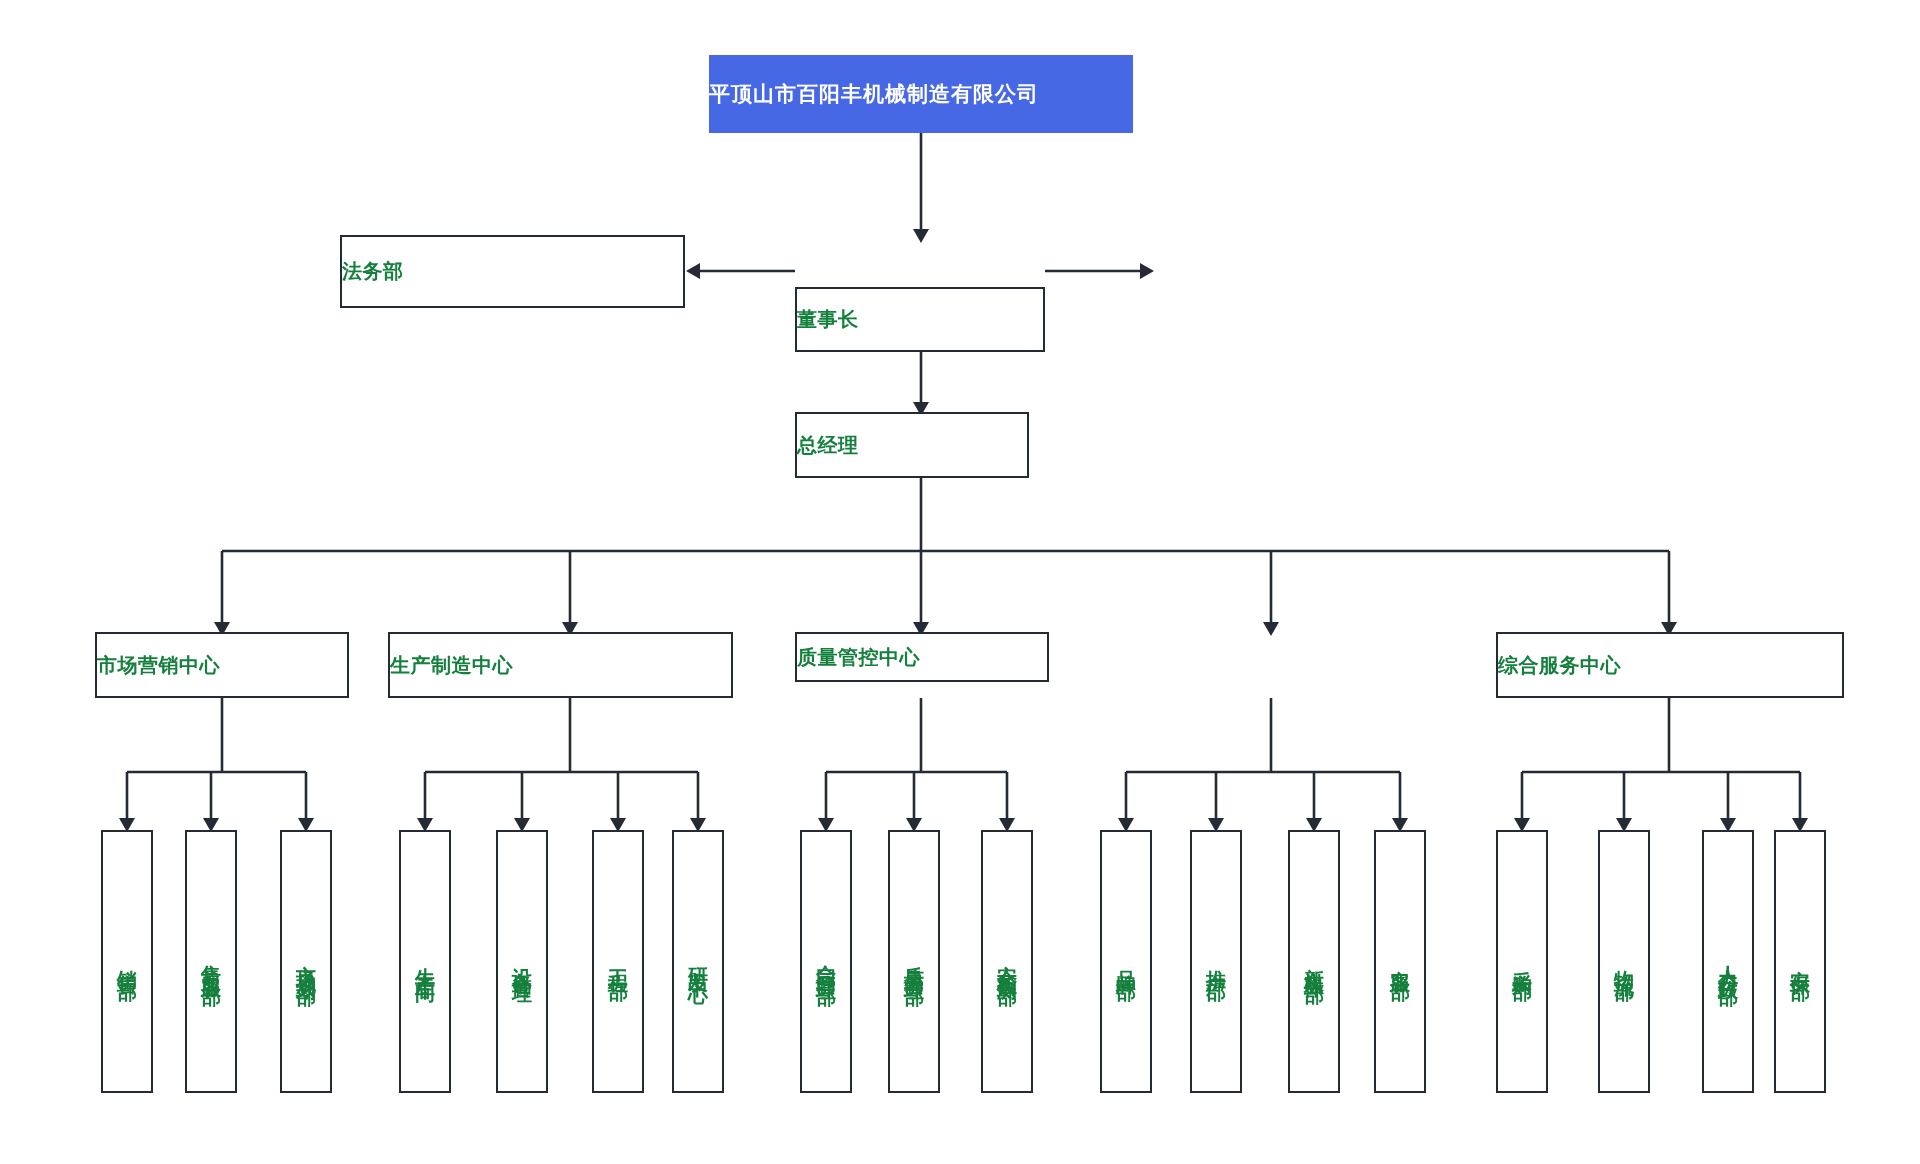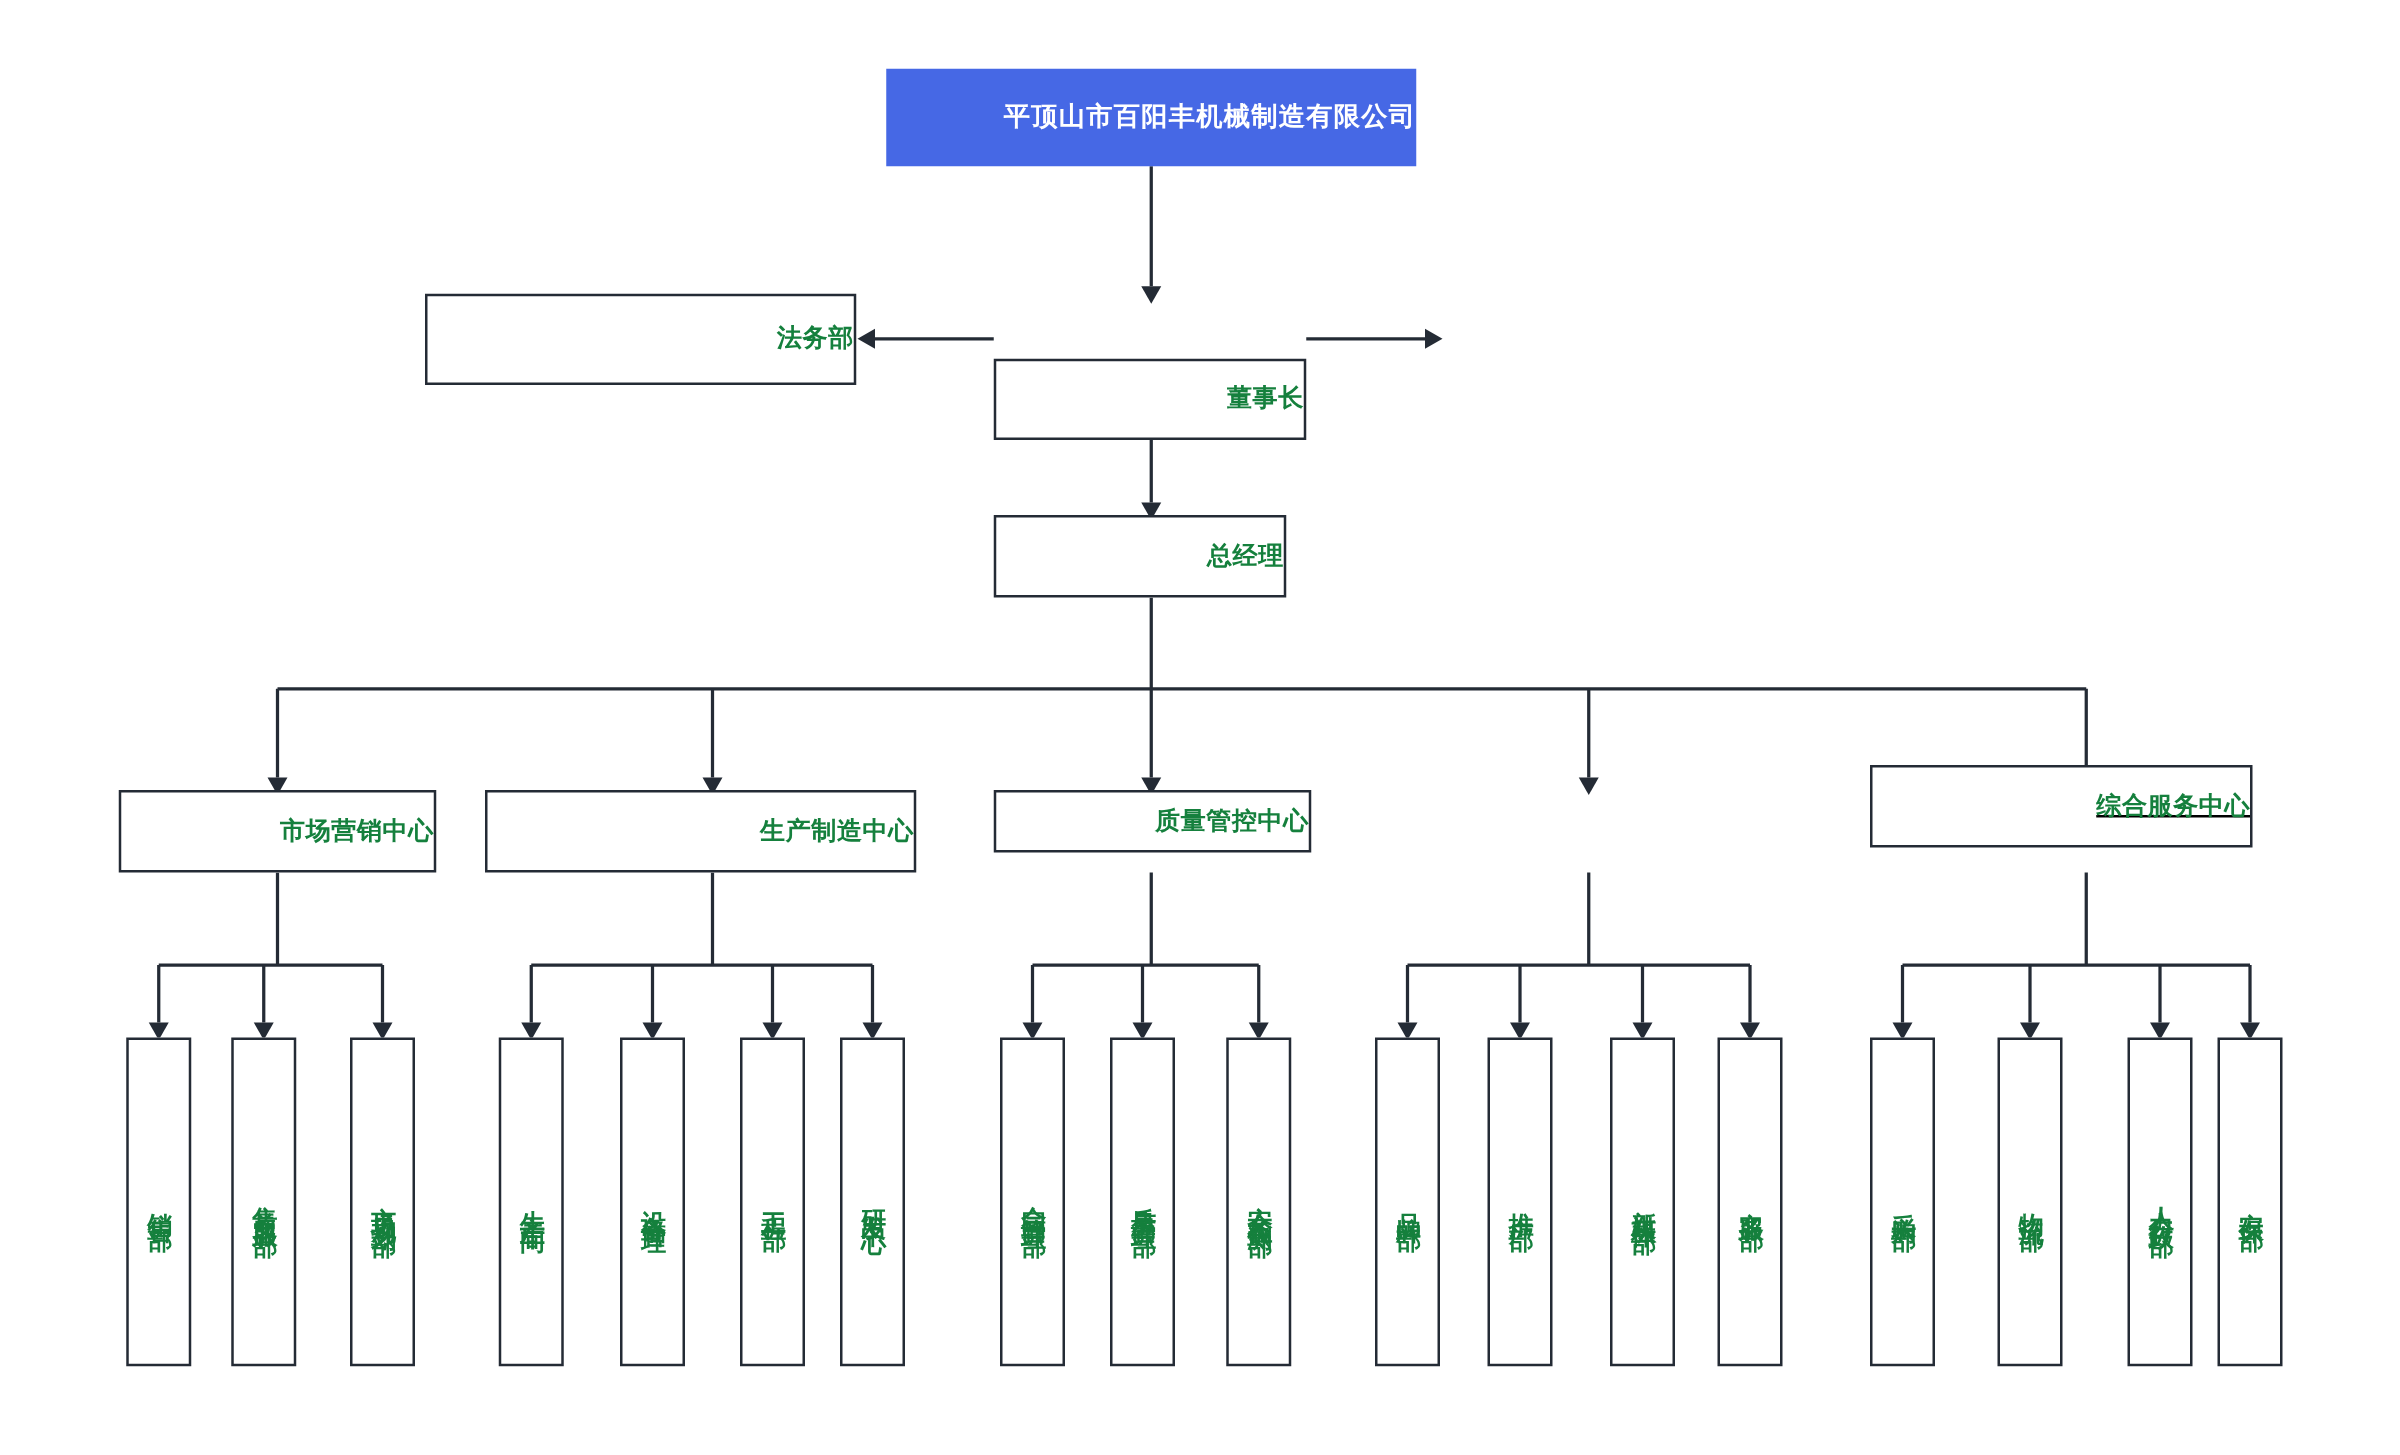--- a/index.html
+++ b/index.html
@@ -25,21 +25,21 @@
     top: 0;
     width: 1920px;
     height: 1164px;
     pointer-events: none;
   }
   .node {
     position: absolute;
     box-sizing: border-box;
     display: flex;
     align-items: center;
-    justify-content: flex-end;
+    justify-content: flex-start;
     background: #ffffff;
     border: 2px solid #242b35;
     text-align: center;
   }
   .node .label {
     font-weight: bold;
     color: #15803d;
     line-height: 1.32;
     letter-spacing: 0.5px;
   }
@@ -187,21 +187,21 @@
 
   <div class="node center" style="left:388px; top:632px; width:345px; height:66px;">
     <span class="label">生产制造中心</span>
   </div>
 
   <div class="node center" style="left:795px; top:632px; width:254px; height:50px;">
     <span class="label">质量管控中心</span>
   </div>
 
 
-  <div class="node center" style="left:1496px; top:612px; width:306px; height:66px;text-decoration:underline;">
+  <div class="node center" style="left:1496px; top:632px; width:348px; height:66px;">
     <span class="label">综合服务中心</span>
   </div>
 
   <div class="node leaf" style="left:101px; top:830px; width:52px; height:263px;">
     <span class="label">销售部</span>
   </div>
   <div class="node leaf" style="left:185px; top:830px; width:52px; height:263px;">
     <span class="label">售前客服部</span>
   </div>
   <div class="node leaf" style="left:280px; top:830px; width:52px; height:263px;">

